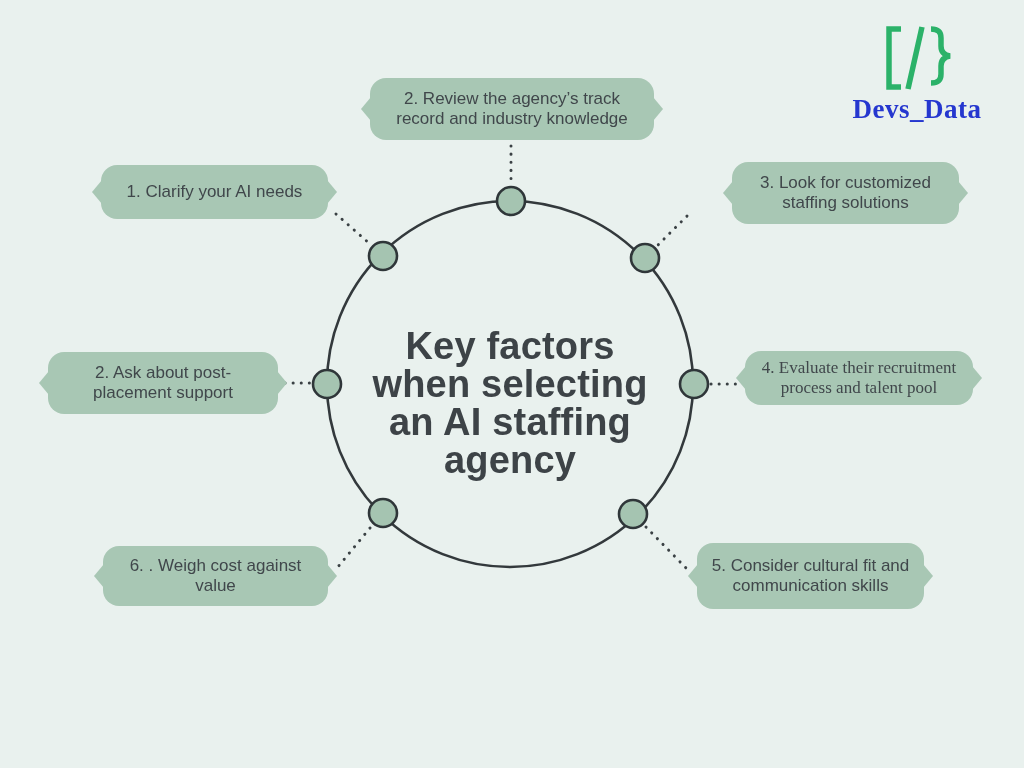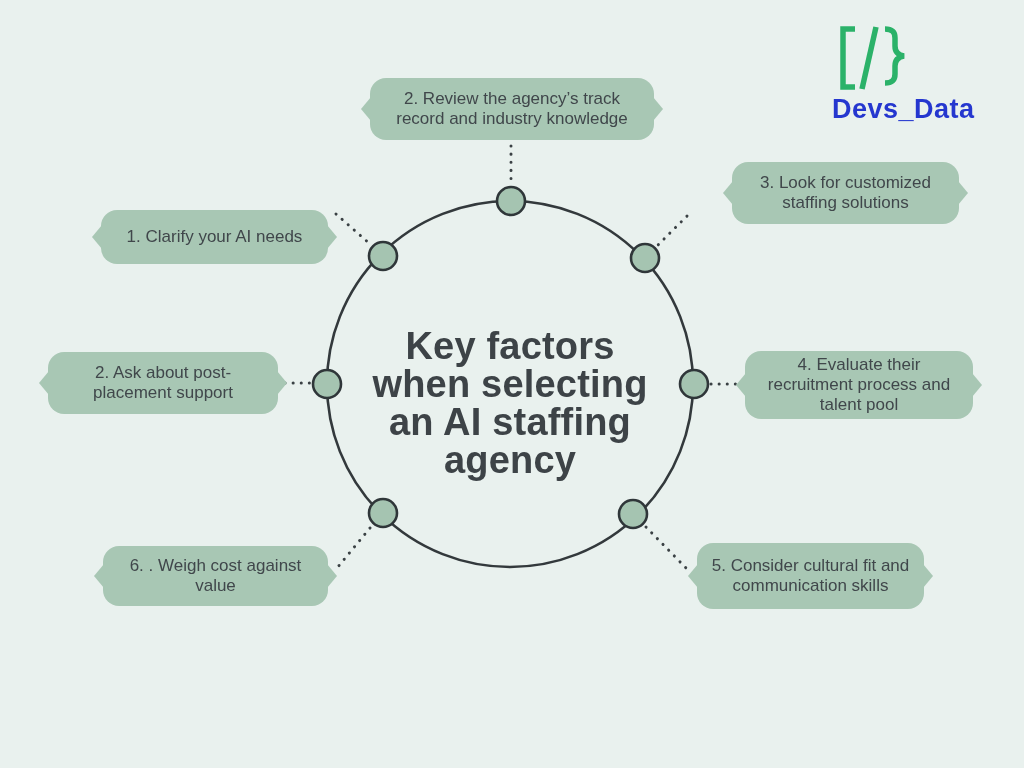--- a/index.html
+++ b/index.html
@@ -68,35 +68,37 @@
     content: "";
     position: absolute;
     right: -9px;
     top: 50%;
     transform: translateY(-50%);
     width: 0; height: 0;
     border-top: 12px solid transparent;
     border-bottom: 12px solid transparent;
     border-left: 10px solid #a8c7b4;
   }
-  .c1 { left: 101px; top: 165px; width: 227px; height: 54px; margin-top: 45px; }
+  .c1 { left: 101px; top: 165px; width: 227px; height: 54px; }
   .c2 { left: 370px; top: 78px;  width: 284px; height: 62px; }
   .c3 { left: 732px; top: 162px; width: 227px; height: 62px; }
-  .c4 { left: 745px; top: 351px; width: 228px; height: 68px; }
+  .c4 { left: 745px; top: 351px; width: 228px; height: 54px; font-family: Liberation Serif, serif; }
   .c5 { left: 697px; top: 543px; width: 227px; height: 66px; text-align: center; }
   .c6 { left: 103px; top: 546px; width: 225px; height: 60px; }
   .c7 { left: 48px;  top: 352px; width: 230px; height: 62px; }
   
   .logo {
     position: absolute;
     right: 22px;
     top: 24px;
     width: 170px;
     display: flex;
     flex-direction: column;
+    align-items: center;
+    font-family: Liberation Serif, serif;
   }
   .logo-icon { width: 78px; height: 68px; }
   .brand-name {
     margin-top: 2px;
     font-size: 27px;
     font-weight: bold;
     color: #2537cf;
     letter-spacing: 0.5px;
     white-space: nowrap;
   }

